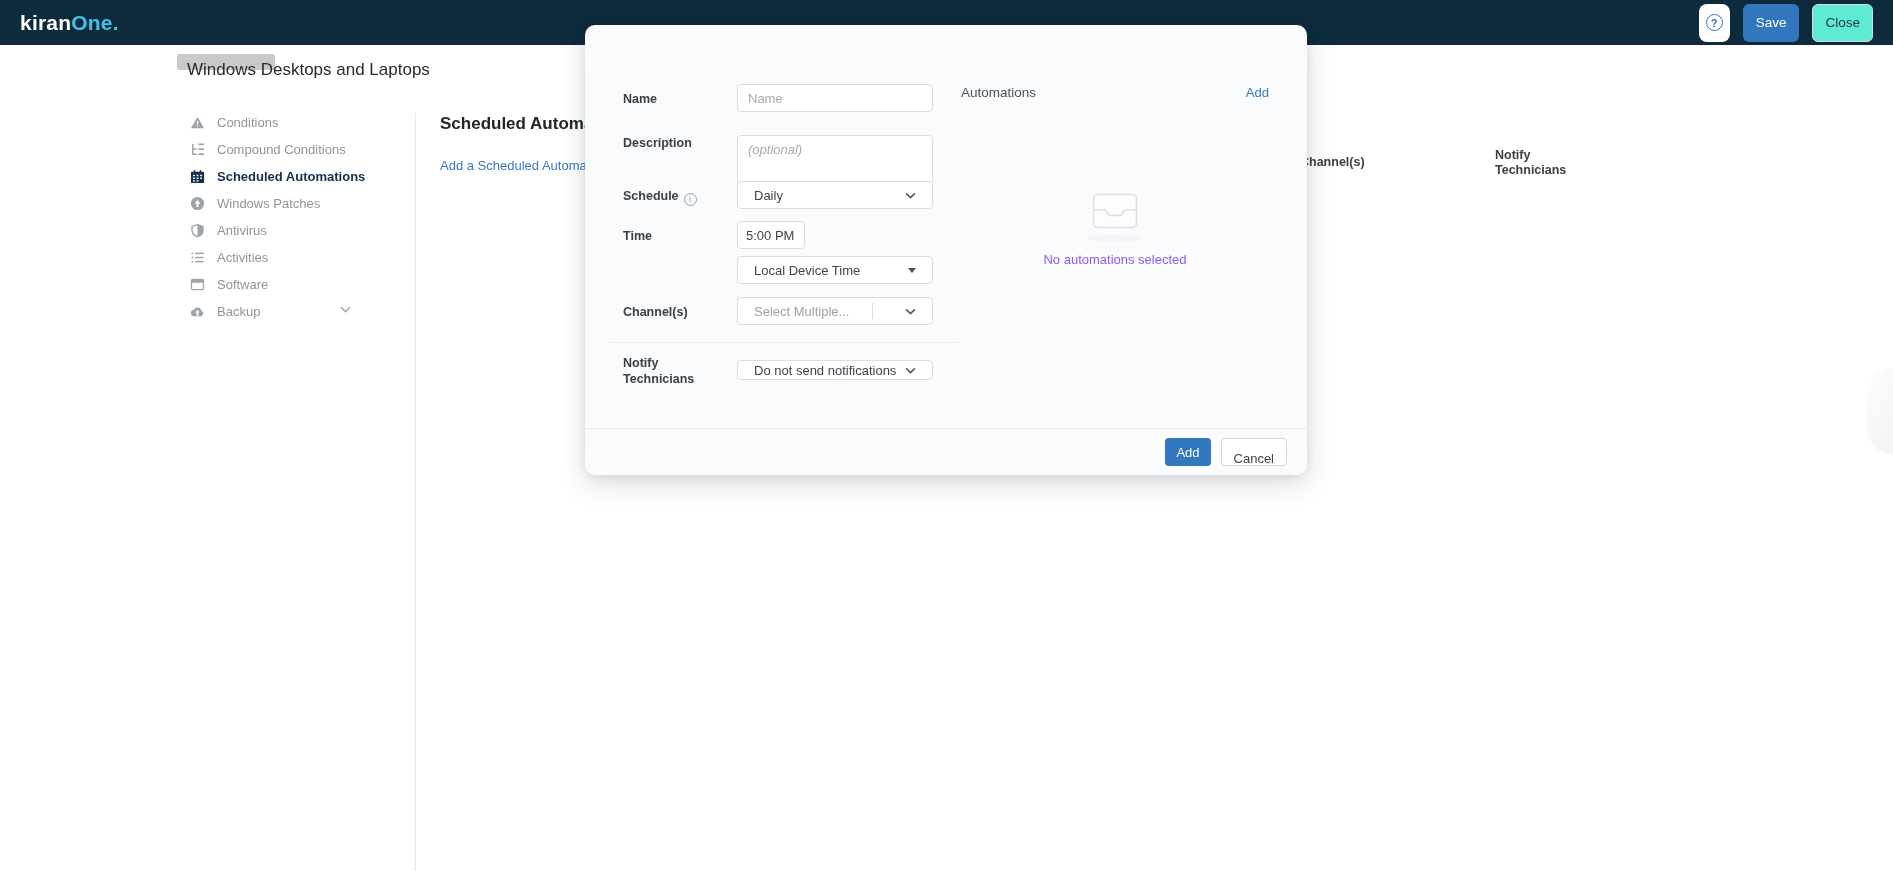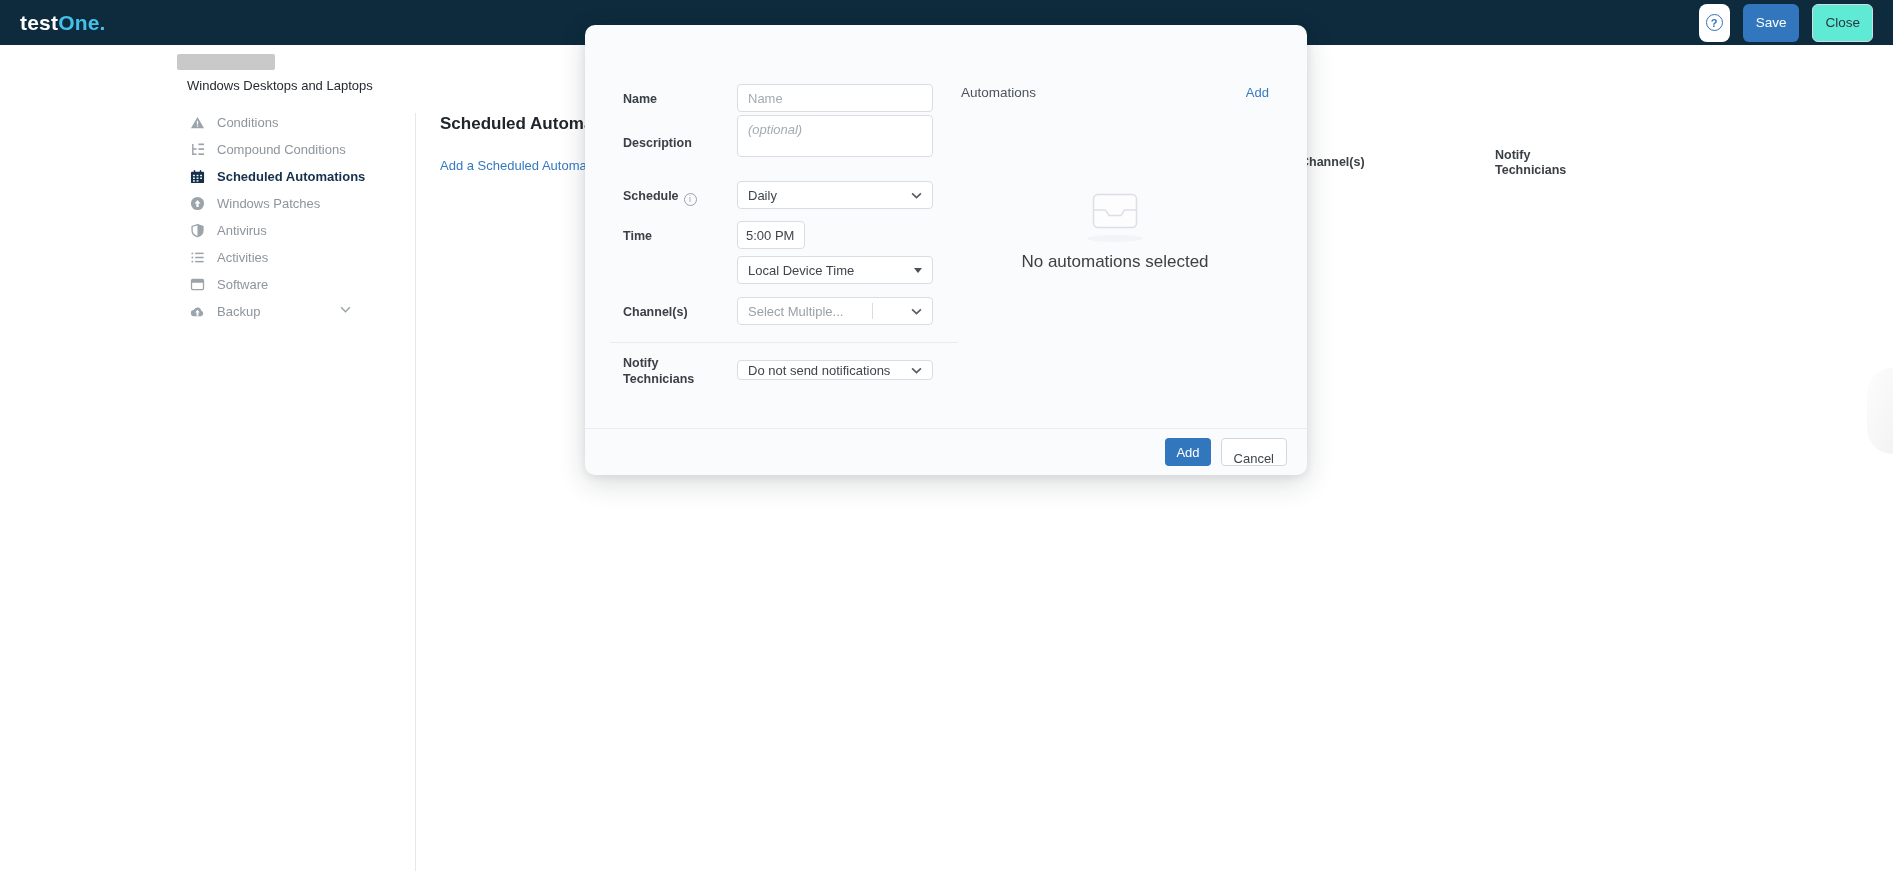--- a/index.html
+++ b/index.html
@@ -20,21 +20,21 @@
   .q-ic::after { content:"?"; }
   .btn-save { background:#3277bd; color:#fff; border:none; padding:0 13px; }
   .btn-close { background:#5eead4; color:#2b3744; border:1px solid #d8dbde; padding:0 12px; }
 
   
   .side-divider { position:absolute; left:415px; top:113px; bottom:0; width:1px; background:#e6e8eb; }
   .policy-name { position:absolute; left:180px; top:56px; height:19px; font-size:15px;
     font-weight:bold; color:#1d2731; }
   .redaction { position:absolute; left:-3px; top:-2px; right:-28px; height:16px;
     background:#c9c9c9; border-radius:2px; }
-  .policy-subtitle { position:absolute; left:187px; top:78px; font-size:13px; color:#252b31; }
+  .policy-subtitle { position:absolute; left:187px; top:60px; font-size:17px; color:#252b31; }
   .side-nav { position:absolute; left:189px; top:109px; width:162px; }
   .nav-item { height:27px; display:flex; align-items:center; gap:12px; color:#8d959d;
     font-size:13px; cursor:pointer; position:relative; white-space:nowrap; }
   .nav-item .ic { width:16px; height:16px; display:flex; align-items:center; justify-content:center;
     color:#9ba3ab; flex-shrink:0; }
   .nav-item.active { color:#14304a; font-weight:bold; }
   .nav-item.active .ic { color:#14304a; }
   .nav-chevron { position:absolute; right:0; top:8px; color:#9ba3ab; display:flex; }
 
   
@@ -55,49 +55,49 @@
   .modal-header { height:42px; background:#fff; border-bottom:1px solid #eaecef;
     display:flex; align-items:center; justify-content:center; }
   .modal-title { font-size:14.5px; font-weight:500; color:#555c63; }
   .f-label { position:absolute; font-size:12.5px; font-weight:bold; color:#3b4046; line-height:16px; }
   .inp { position:absolute; border:1px solid #d9dce0; border-radius:4px; background:#fff;
     font-size:13px; color:#3f454b; padding:0 10px; font-family:inherit; }
   .inp::placeholder { color:#a4abb2; opacity:1; }
   .ta { padding-top:6px; resize:none; }
   .ta::placeholder { font-style:italic; }
   .sel { position:absolute; border:1px solid #d9dce0; border-radius:4px; background:#fff;
-    display:flex; align-items:center; padding:0 10px; font-size:13px; color:#3f454b; cursor:pointer; }
+    display:flex; align-items:center; padding:0 16px; font-size:13px; color:#3f454b; cursor:pointer; }
   .sel .chev { margin-left:auto; color:#555c63; display:flex; }
   .caret { width:0; height:0; border-left:4px solid transparent; border-right:4px solid transparent;
     border-top:5px solid #4a5158; margin-left:auto; }
   .ms-ph { color:#9aa1a8; }
   .ms-div { width:1px; height:16px; background:#d9dce0; margin-left:auto; margin-right:9px; }
   .info-ic { display:inline-flex; width:13px; height:13px; border:1px solid #9aa1a8; border-radius:50%;
     color:#9aa1a8; font-size:9px; align-items:center; justify-content:center; margin-left:5px;
     vertical-align:-2px; font-weight:normal; }
   .info-ic::after { content:"i"; }
   .form-divider { position:absolute; left:25px; top:317px; width:348px; height:1px; background:#e9ebee; }
   .autom-label { position:absolute; left:376px; top:60px; font-size:13.5px; color:#4d545b; }
   .autom-add { position:absolute; right:38px; top:60px; font-size:13px; color:#3679c0;
     text-decoration:none; cursor:pointer; }
   .empty-state { position:absolute; left:376px; top:168px; width:308px; text-align:center; }
   .empty-shadow { width:56px; height:7px; border-radius:50%; background:#f2f4f7; margin:2px auto 10px; }
-  .empty-text { font-size:17px; color:#404040; }
+  .empty-text { font-size:13px; color:#8b5cf6; }
   .modal-footer { position:absolute; left:0; right:0; top:403px; bottom:0; border-top:1px solid #eaecef;
     display:flex; align-items:center; justify-content:flex-end; gap:10px; padding:0 20px; }
   .btn-add { background:#3277bd; color:#fff; border:none; border-radius:4px; height:28px;
     padding:0 11px; font-size:13px; font-family:inherit; cursor:pointer; }
   .btn-cancel { background:#fff; color:#3f454b; border:1px solid #d3d7db; border-radius:4px;
     height:28px; padding:12px 12px; font-size:13px; font-family:inherit; cursor:pointer; }
 </style>
 </head>
 <body>
 
 <header class="topbar">
-  <div class="logo"><span>test</span><span class="accent">One.</span></div>
+  <div class="logo"><span>kiran</span><span class="accent">One.</span></div>
   <div class="topbar-actions">
     <button class="btn btn-help">
       <span class="q-ic"></span>
     </button>
     <button class="btn btn-save">Save</button>
     <button class="btn btn-close">Close</button>
   </div>
 </header>
 
 <aside>
@@ -214,21 +214,21 @@
   <div class="col-header hdr-notify">Notify Technicians</div>
 </main>
 <div class="edge-blob"></div>
 
 <div class="modal">
 
   <label class="f-label" style="left:38px; top:66px;">Name</label>
   <input class="inp" style="left: 152px; top: 59px; width: 196px; height: 28px;" placeholder="Name">
 
   <label class="f-label" style="left:38px; top:110px;">Description</label>
-  <textarea class="inp ta" style="left: 152px; top: 90px; width: 196px; height: 42px;" placeholder="(optional)"></textarea>
+  <textarea class="inp ta" style="left: 152px; top: 110px; width: 196px; height: 50px;" placeholder="(optional)"></textarea>
 
   <label class="f-label" style="left:38px; top:163px;"><span>Schedule</span><span class="info-ic"></span></label>
   <div class="sel" style="left:152px; top:156px; width:196px; height:28px;">
     <span>Daily</span>
     <span class="chev">
       <svg width="11" height="7" viewBox="0 0 10 6" fill="none" stroke="currentColor" stroke-width="1.5">
           <path d="M1 1 L5 5 L9 1"></path>
         </svg>
     </span>
   </div>

